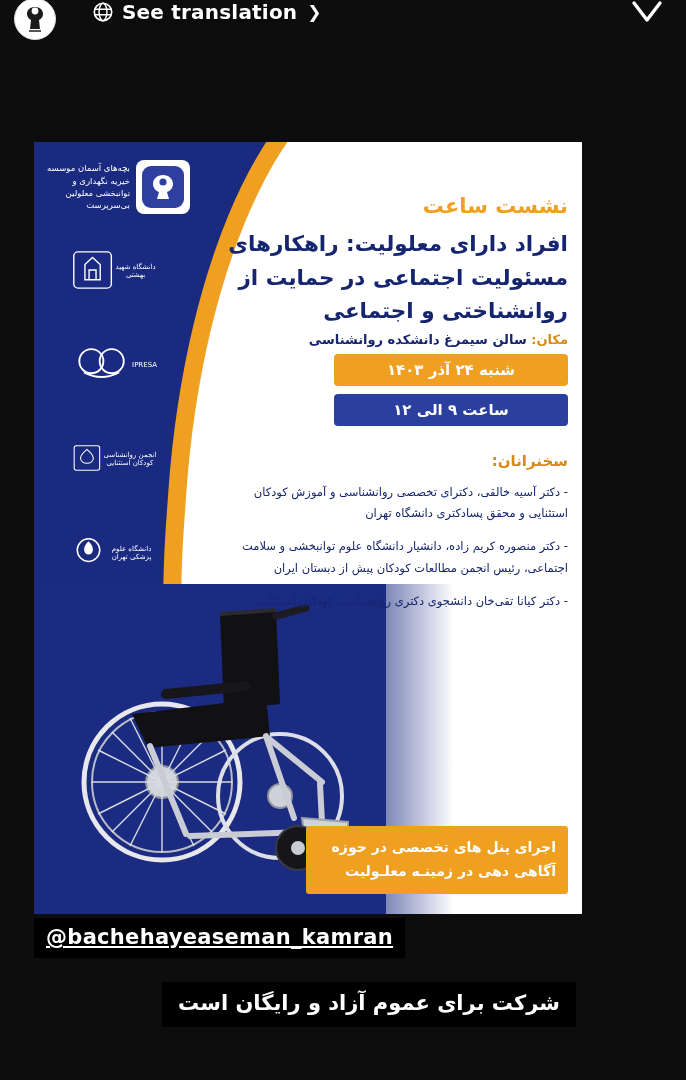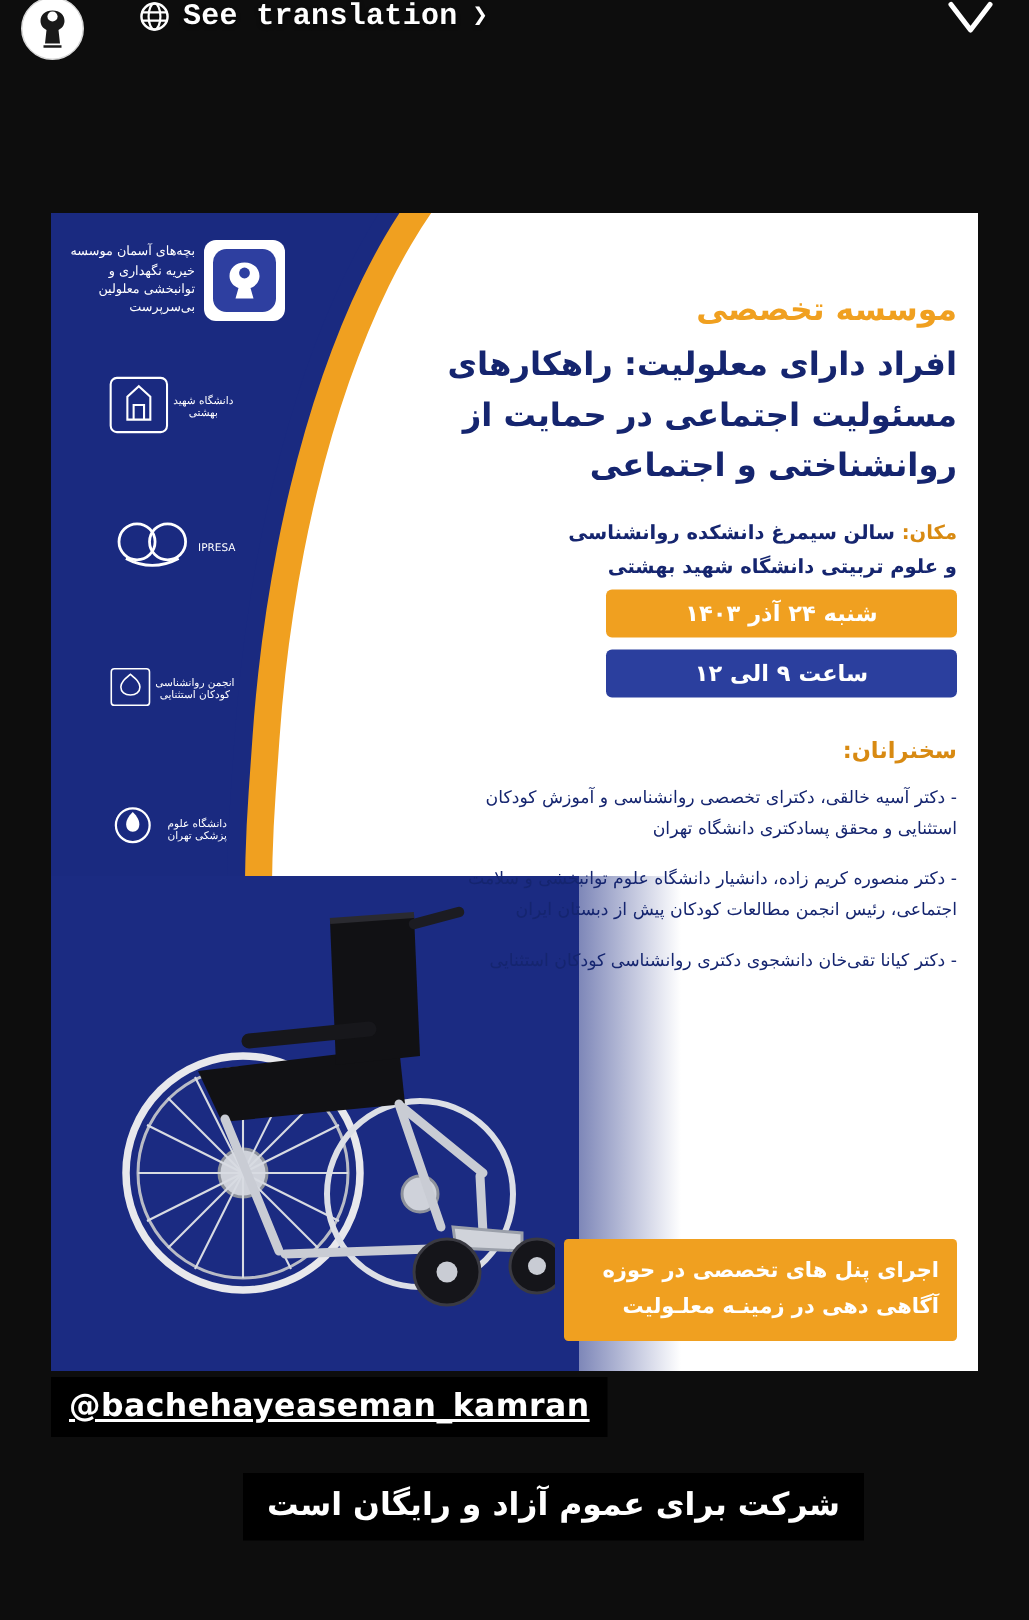--- a/index.html
+++ b/index.html
@@ -40,23 +40,22 @@
     overflow: hidden;
     border: 1px solid #d8d8d8;
   }
   .profile-avatar svg { display: block; }
 
   .translate-pill {
     position: absolute;
     left: 92px;
     top: 0px;
     display: flex;
-    align-items: flex-start;
+    align-items: center;
     gap: 8px;
-    font-family: Liberation Mono, monospace;
   }
   .translate-globe {
     width: 22px; height: 22px;
     display: block;
   }
   .translate-text {
     font-size: 20px;
     font-weight: bold;
     letter-spacing: .2px;
     color: #ffffff;
@@ -76,21 +75,21 @@
     top: -4px;
     width: 34px;
     height: 34px;
   }
 
   
   .poster {
     position: absolute;
     left: 34px;
     top: 142px;
-    width: 618px;
+    width: 548px;
     height: 772px;
     background: #ffffff;
     overflow: hidden;
   }
   
   .poster-blue {
     position: absolute;
     left: 0; top: 0;
     width: 252px;
     height: 100%;
@@ -213,21 +212,21 @@
   .headline {
     color: #15256f;
     font-size: 21.5px;
     font-weight: bold;
     line-height: 1.55;
     letter-spacing: 0;
   }
   .headline .ln { display: block; }
 
   .venue {
-    margin-top: 18px;
+    margin-top: 2px;
     color: #15256f;
     font-size: 13px;
     line-height: 1.75;
     font-weight: bold;
   }
   .venue .lbl { color: #d88a12; }
 
   .chip {
     margin-top: 2px;
     display: block;
@@ -398,31 +397,30 @@
     <div class="logo-item">
       <svg width="56" height="54" viewBox="0 0 56 54">
         <circle cx="28" cy="24" r="18" fill="none" stroke="#ffffff" stroke-width="2.4"></circle>
         <path d="M28 10 c-5 5-7 9-7 13 0 5 3 8 7 8 s7-3 7-8 c0-4-2-8-7-13z" fill="#ffffff"></path>
       </svg>
       <div class="logo-caption">دانشگاه علوم پزشکی تهران</div>
     </div>
   </div>
 
   <div class="content">
-    <div class="kicker">موسسه تخصصی</div>
+    <div class="kicker">نشست ساعت</div>
     <div class="headline">
       <span class="ln">افراد دارای معلولیت: راهکارهای</span>
       <span class="ln">مسئولیت اجتماعی در حمایت از</span>
       <span class="ln">روانشناختی و اجتماعی</span>
     </div>
 
     <div class="venue">
       <span class="lbl">مکان:</span>
       <span>سالن سیمرغ دانشکده روانشناسی</span><br>
-      <span>و علوم تربیتی دانشگاه شهید بهشتی</span>
     </div>
 
     <div class="chip date">شنبه ۲۴ آذر ۱۴۰۳</div>
     <div class="chip time">ساعت ۹ الی ۱۲</div>
 
     <div class="speakers-title">سخنرانان:</div>
     <div class="speaker">- دکتر آسیه خالقی، دکترای تخصصی روانشناسی و آموزش کودکان استثنایی و محقق پسادکتری دانشگاه تهران</div>
     <div class="speaker">- دکتر منصوره کریم زاده، دانشیار دانشگاه علوم توانبخشی و سلامت اجتماعی، رئیس انجمن مطالعات کودکان پیش از دبستان ایران</div>
     <div class="speaker">- دکتر کیانا تقی‌خان
 دانشجوی دکتری روانشناسی کودکان استثنایی</div>

